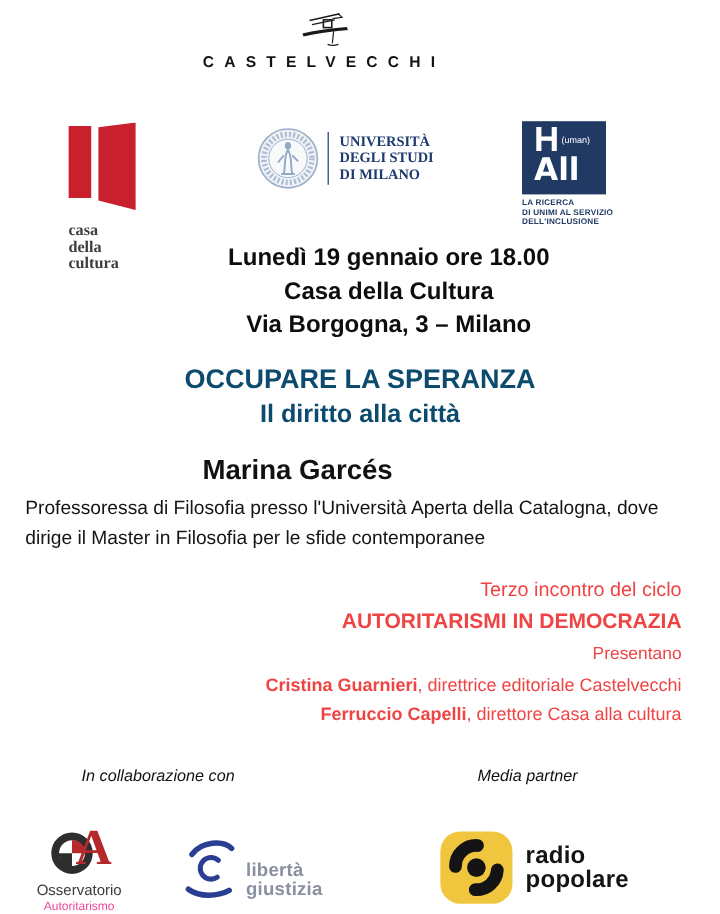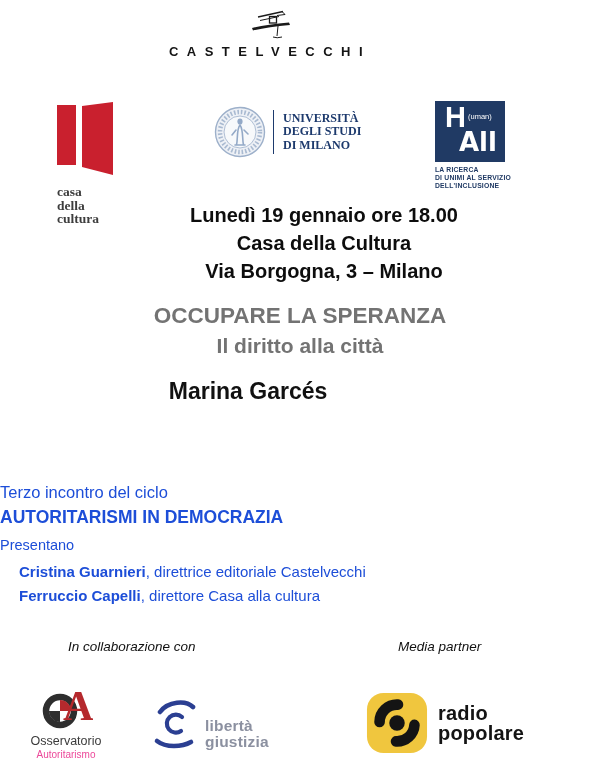--- a/index.html
+++ b/index.html
@@ -16,37 +16,37 @@
   .casa-text{font-family:"Liberation Serif",serif;font-weight:bold;font-size:13.5px;
              line-height:13.5px;color:#3d3d3d;padding-top:3px;}
   .unimi-logo{position:absolute;left:214px;top:106px;display:flex;align-items:center;}
   .unimi-divider{width:1px;height:44px;background:#1d3a6d;margin:0 9px 0 7px;}
   .unimi-text{font-family:"Liberation Serif",serif;font-weight:bold;font-size:12px;
               line-height:13.5px;color:#1d3a6d;}
   .hall-logo{position:absolute;left:435px;top:101px;width:78px;}
   .hall-square{position:relative;width:70px;height:61px;background:#203a64;}
   .hall-h{position:absolute;left:10px;top:0px;color:#fff;font-weight:bold;font-size:29px;}
   .hall-uman{position:absolute;left:33px;top:11px;color:#fff;font-size:7.5px;}
-  .hall-all{position:absolute;left:24px;top:26px;color:#fff;font-weight:bold;font-size:26px;
+  .hall-all{position:absolute;left:10px;top:26px;color:#fff;font-weight:bold;font-size:26px;
             font-family:"DejaVu Sans",sans-serif;}
   .hall-tag{margin-top:4px;font-size:6.8px;font-weight:bold;line-height:8px;
             color:#203a64;letter-spacing:0.2px;}
 
   
   .when{position:absolute;top:201px;left:0;width:600px;text-align:center;
         font-weight:bold;font-size:20px;line-height:28px;color:#0d0d0d;padding-left:24px;}
   .title-block{position:absolute;top:301px;left:0;width:600px;text-align:center;
-               color:#737373;font-weight:bold;}
+               color:#0c4a6e;font-weight:bold;}
   .title-line1{font-size:22.5px;line-height:30px;}
   .title-line2{font-size:21px;line-height:30px;}
   .speaker{position:absolute;top:378px;left:0;width:496px;text-align:center;
            font-weight:bold;font-size:23px;}
   .bio{position:absolute;top:412px;left:21px;width:570px;text-align:left;
        font-size:16px;line-height:24.5px;color:#141414;}
-  .series{position:absolute;top:483px;left:0;width:568px;text-align:left;color:#1d4ed8;}
+  .series{position:absolute;top:483px;left:0;width:568px;text-align:right;color:#ef4444;}
   .series-intro{font-size:16.5px;margin-bottom:5px;}
   .series-title{font-size:17.5px;font-weight:bold;margin-bottom:9px;}
   .presenters-label{font-size:14.5px;margin-bottom:7px;}
   .presenter-line{font-size:15px;line-height:24px;padding-left:19px;}
   .presenter-line b{font-weight:bold;}
 
   
   .collab-label{position:absolute;top:639px;left:68px;font-style:italic;font-size:13.5px;}
   .media-label{position:absolute;top:639px;left:398px;font-style:italic;font-size:13.5px;}
 
@@ -124,20 +124,21 @@
     <div>Casa della Cultura</div>
     <div>Via Borgogna, 3 – Milano</div>
   </div>
 
   <div class="title-block">
     <div class="title-line1">OCCUPARE LA SPERANZA</div>
     <div class="title-line2">Il diritto alla città</div>
   </div>
 
   <div class="speaker">Marina Garcés</div>
+  <div class="bio">Professoressa di Filosofia presso l'Università Aperta della Catalogna, dove dirige il Master in Filosofia per le sfide contemporanee</div>
 
   <div class="series">
     <div class="series-intro">Terzo incontro del ciclo</div>
     <div class="series-title">AUTORITARISMI IN DEMOCRAZIA</div>
     <div class="presenters-label">Presentano</div>
     <div class="presenter-line">
       <b>Cristina Guarnieri</b><span>, direttrice editoriale Castelvecchi</span>
     </div>
     <div class="presenter-line">
       <b>Ferruccio Capelli</b><span>, direttore Casa alla cultura</span>

